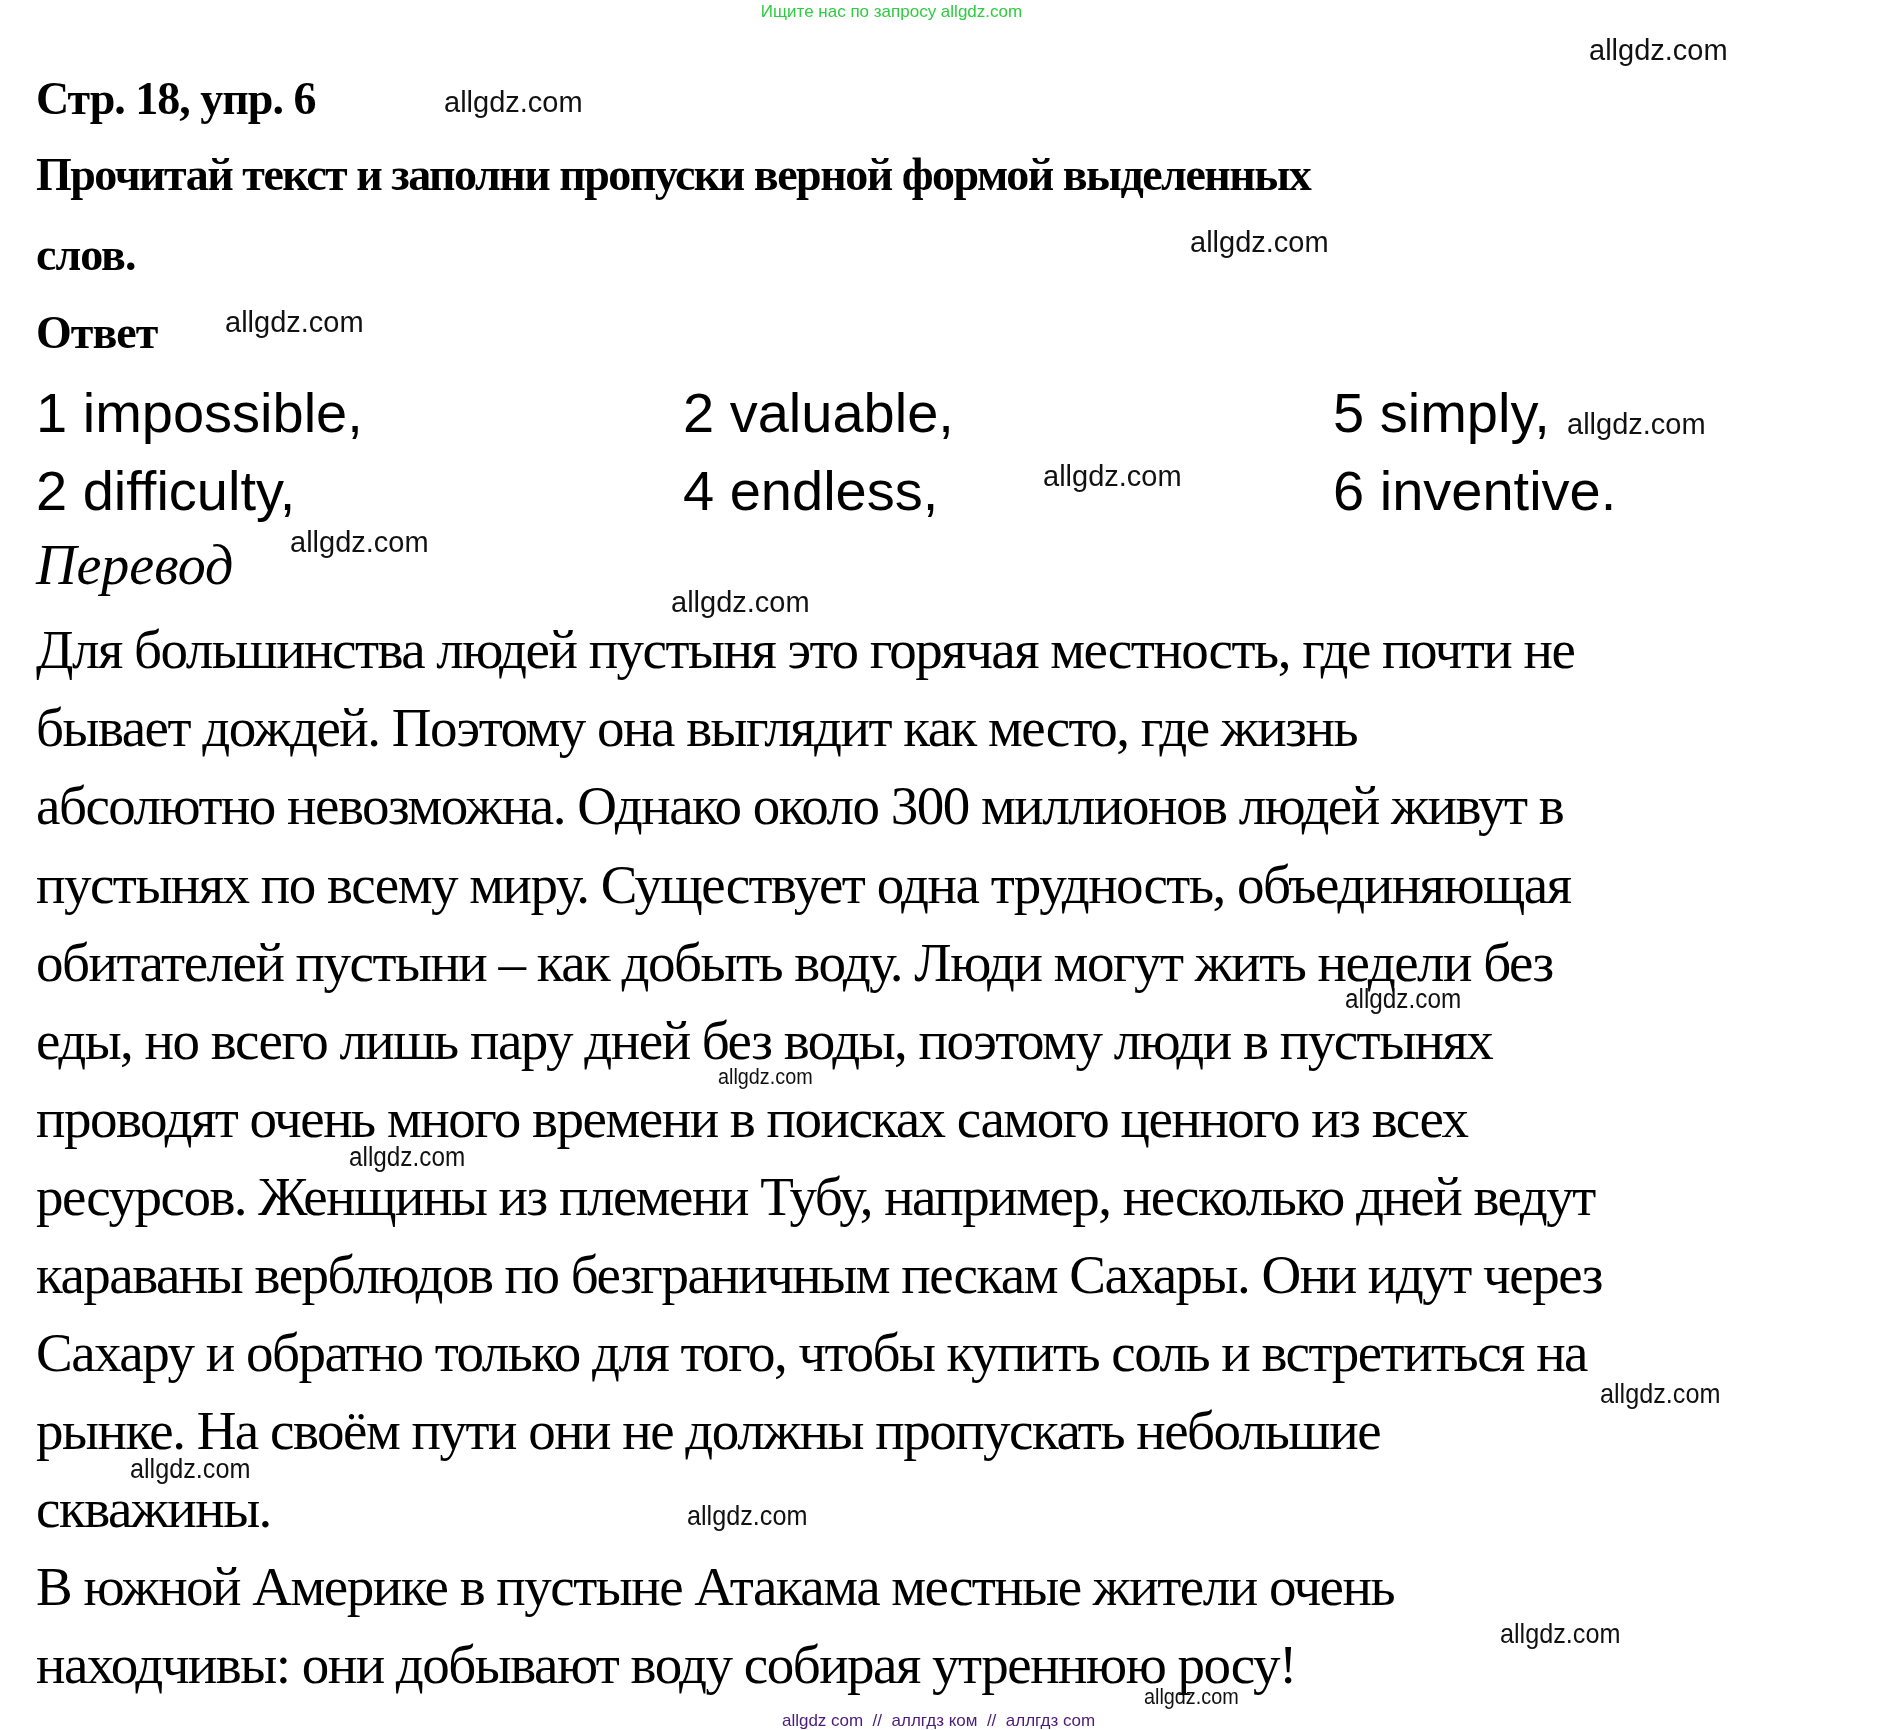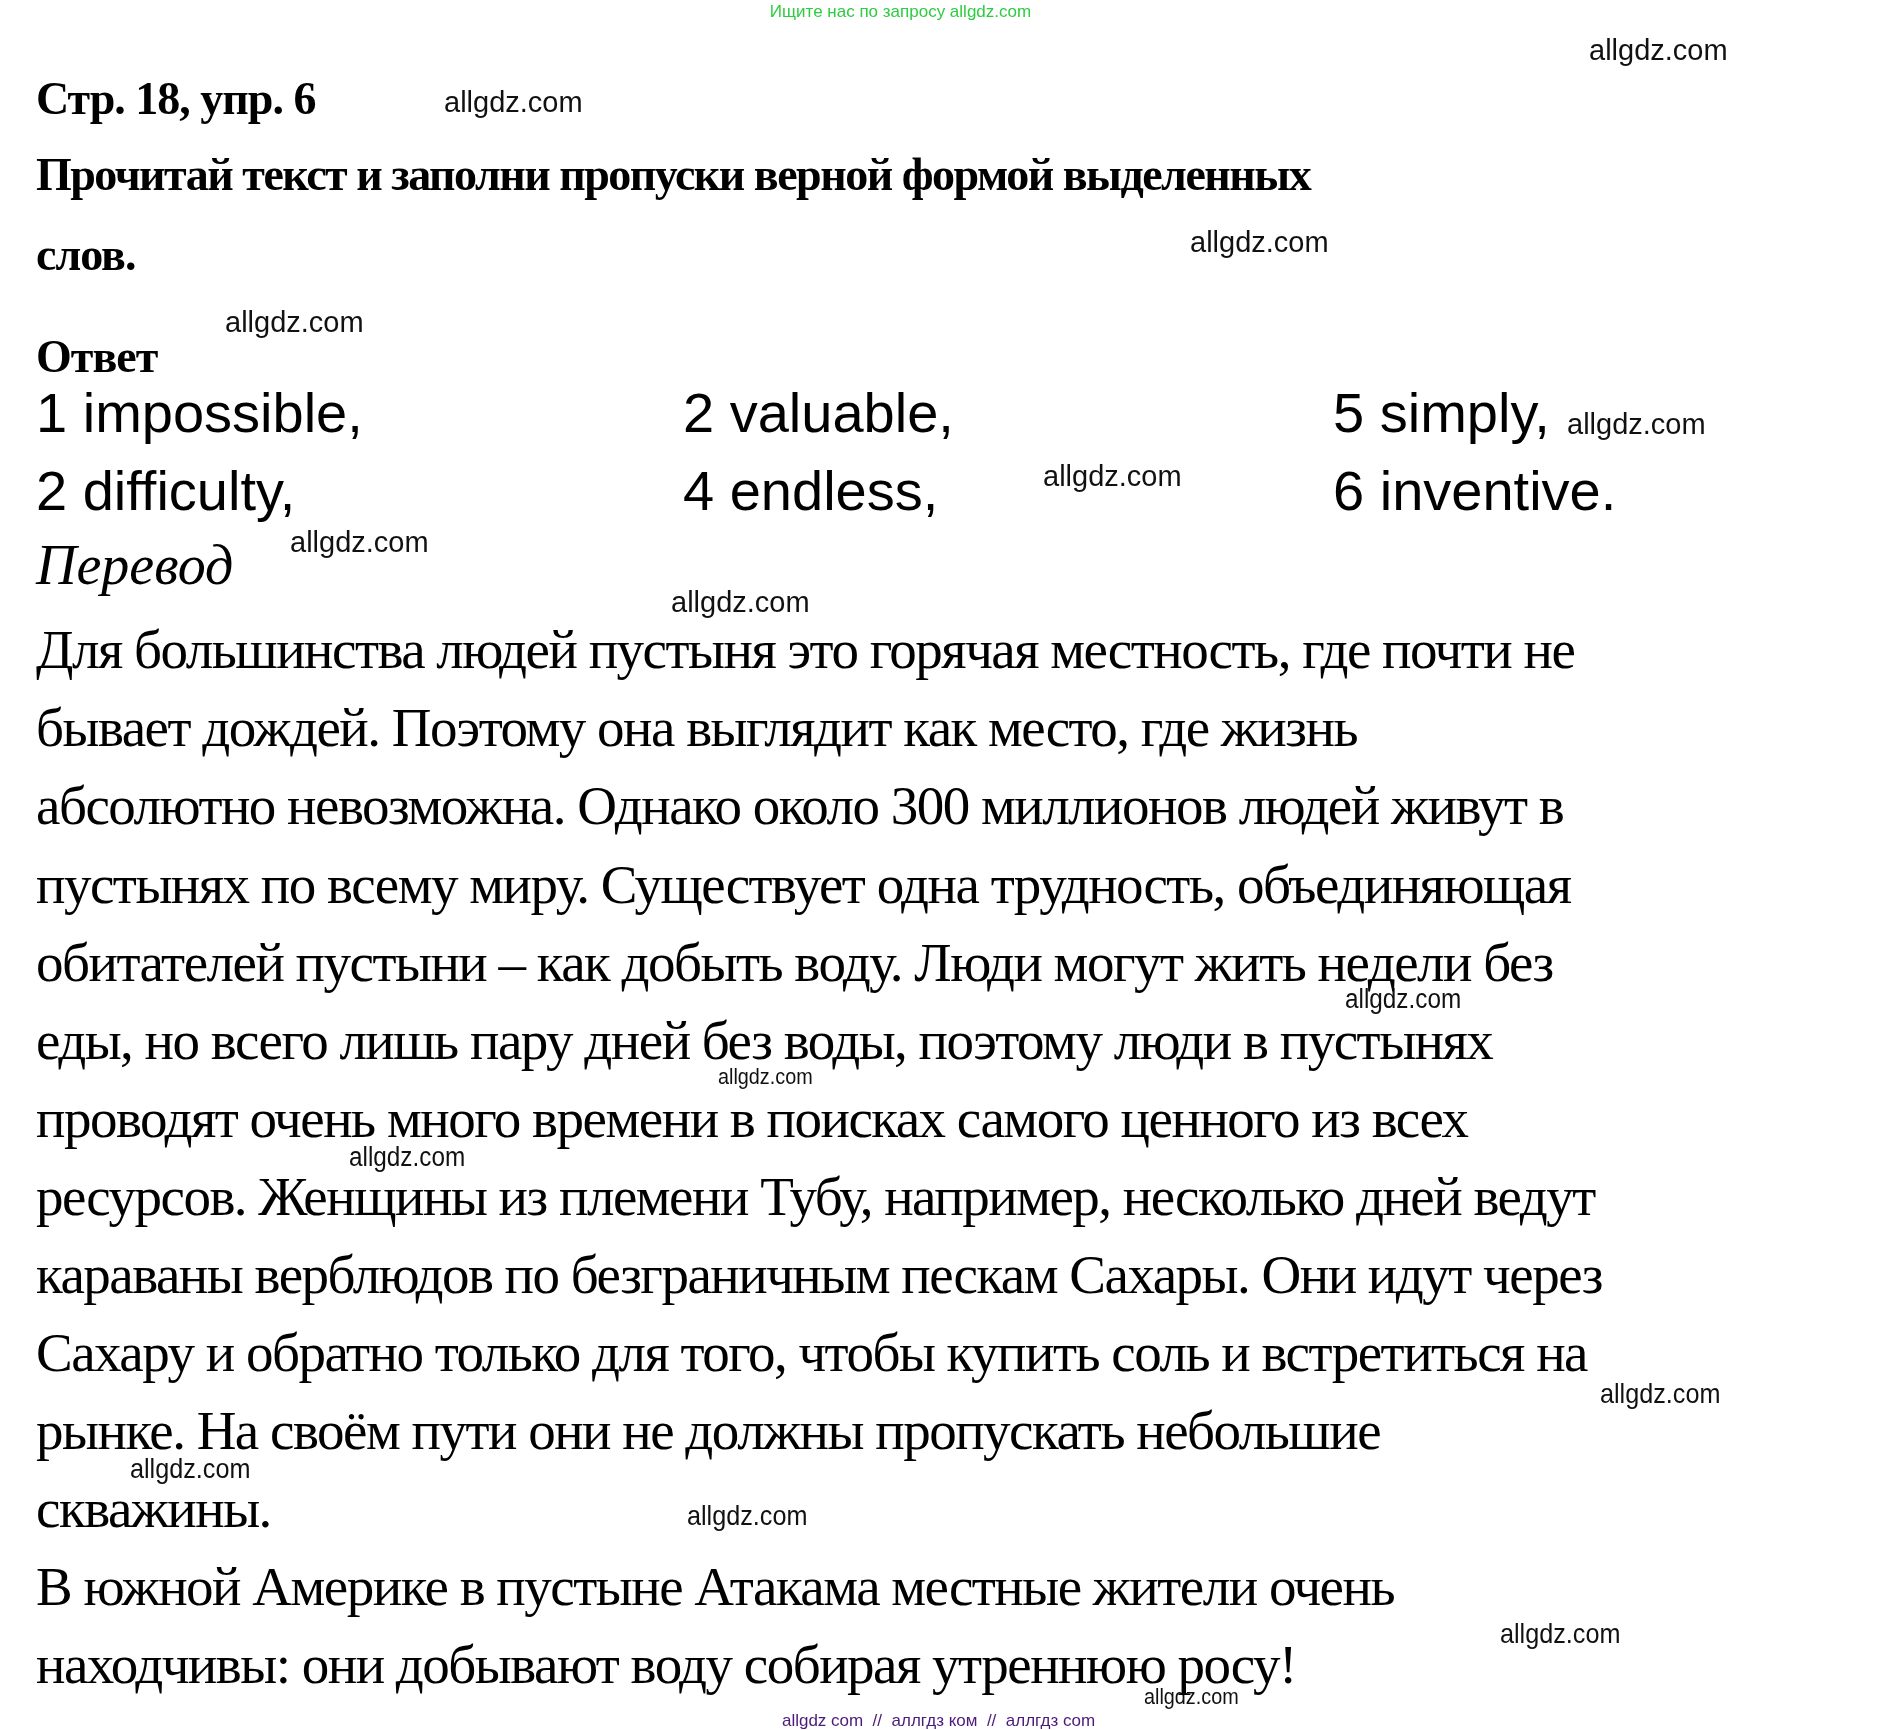--- a/index.html
+++ b/index.html
@@ -16,21 +16,20 @@
     }
     .top-banner {
       position: absolute;
       top: 2px;
       left: 0;
       width: 1783px;
       text-align: center;
       font-family: "Liberation Sans", sans-serif;
       font-size: 17px;
       color: #2ecc40;
-      padding-left: 9px;
     }
     .footer-banner {
       position: absolute;
       top: 1711px;
       left: 0;
       width: 1877px;
       text-align: center;
       font-family: Liberation Sans, sans-serif;
       font-size: 17px;
       color: #4b1a7a;
@@ -99,21 +98,21 @@
 <div class="wm" style="left:349px; top:1144px; font-size:27px; transform:scaleX(0.9); transform-origin:left top;">allgdz.com</div>
 <div class="wm" style="left:1600px; top:1380px; font-size:28px; transform:scaleX(0.9); transform-origin:left top;">allgdz.com</div>
 <div class="wm" style="left:130px; top:1455px; font-size:28px; transform:scaleX(0.9); transform-origin:left top;">allgdz.com</div>
 <div class="wm" style="left:687px; top:1502px; font-size:28px; transform:scaleX(0.9); transform-origin:left top;">allgdz.com</div>
 <div class="wm" style="left:1500px; top:1620px; font-size:28px; transform:scaleX(0.9); transform-origin:left top;">allgdz.com</div>
 <div class="wm" style="left:1144px; top:1686px; font-size:22px; transform:scaleX(0.9); transform-origin:left top;">allgdz.com</div>
 
 <div class="heading" style="top:76px;">Стр. 18, упр. 6</div>
 <div class="heading" style="top:152px; letter-spacing:-1.5px;">Прочитай текст и заполни пропуски верной формой выделенных</div>
 <div class="heading" style="top:232px;">слов.</div>
-<div class="heading" style="top:310px;margin-top:24px;">Ответ</div>
+<div class="heading" style="top:310px;">Ответ</div>
 
 <div class="answer-item" style="left:36px; top:385px;">1 impossible,</div>
 <div class="answer-item" style="left:36px; top:463px;text-align:center;">2 difficulty,</div>
 <div class="answer-item" style="left:683px; top:385px;">2 valuable,</div>
 <div class="answer-item" style="left:683px; top:463px;">4 endless,</div>
 <div class="answer-item" style="left:1333px; top:385px;">5 simply,</div>
 <div class="answer-item" style="left:1333px; top:463px;">6 inventive.</div>
 
 <div class="translation-label">Перевод</div>
 

